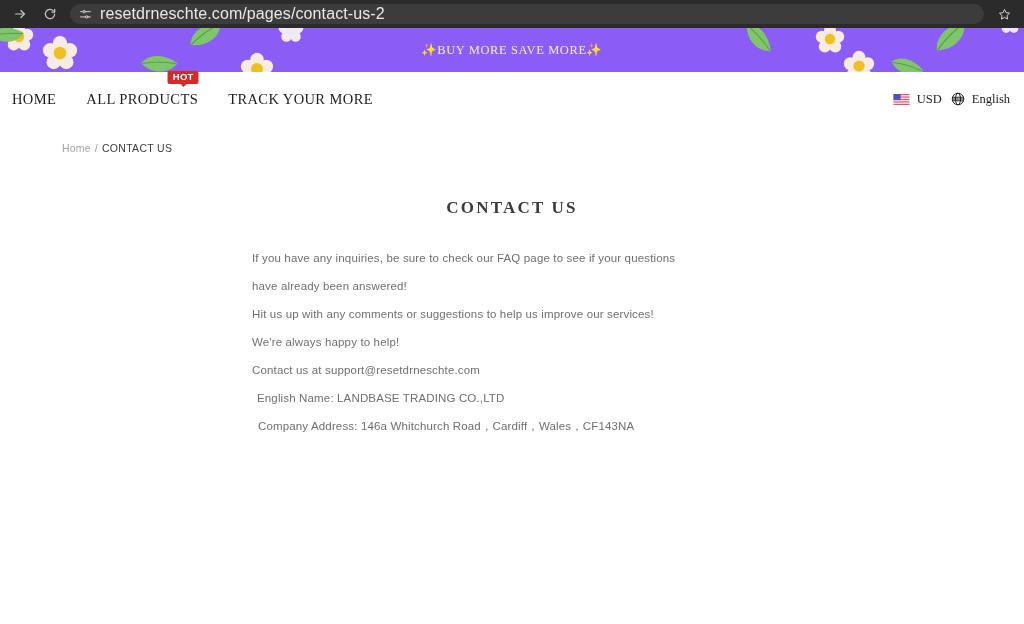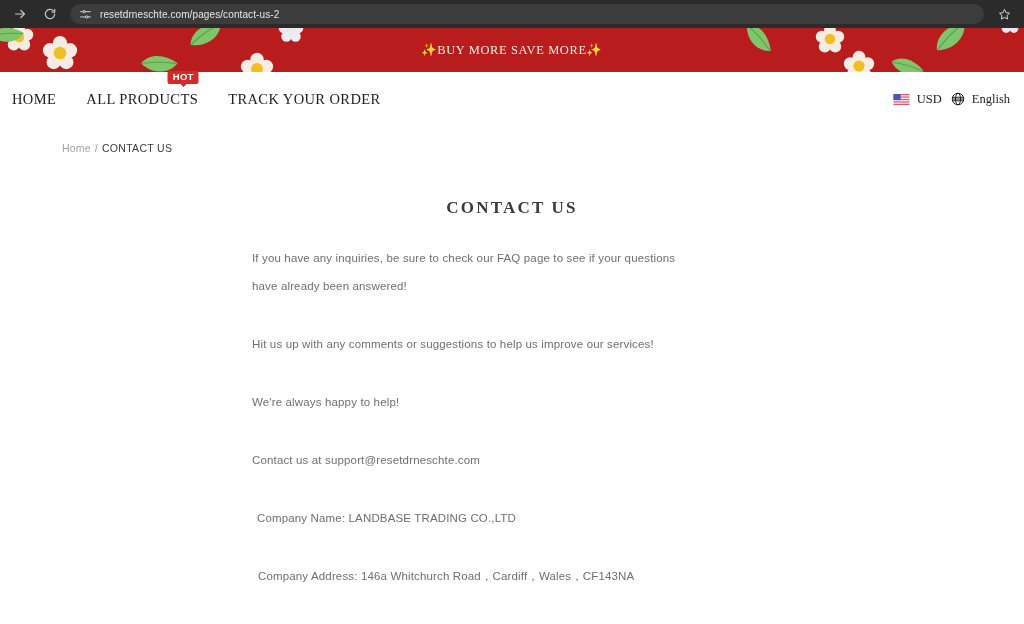--- a/index.html
+++ b/index.html
@@ -38,40 +38,40 @@
     gap:8px;
     min-width:0;
   }
   .site-settings-icon{
     width:14px; height:14px;
     display:flex; align-items:center; justify-content:center;
     color:#d4d4d4;
     flex:0 0 auto;
   }
   .omnibox-url{
-    font-size:10px;
+    font-size:16px;
     color:#e8e8e8;
     font-family:"Liberation Sans", sans-serif;
     white-space:nowrap;
     overflow:hidden;
     text-overflow:ellipsis;
     letter-spacing:.1px;
   }
   .star-btn{
     width:20px; height:20px;
     display:flex; align-items:center; justify-content:center;
     color:#d8d8d8;
     flex:0 0 auto;
   }
 
   
   .promo-banner{
     position:relative;
     height:44px;
-    background:#b91c1c;
+    background:#8b5cf6;
     overflow:hidden;
     display:flex;
     align-items:center;
     justify-content:center;
   }
   .deco{ position:absolute; pointer-events:none; }
   .flower{ width:30px; height:30px; }
   .flower svg{ display:block; width:100%; height:100%; }
   .leaf{ width:34px; height:22px; }
   .leaf svg{ display:block; width:100%; height:100%; }
@@ -193,21 +193,21 @@
     margin:0 auto 0 252px;
   }
   .para{
     font-family:"Liberation Sans", sans-serif;
     font-size:11.5px;
     color:#6f6f6f;
     line-height:28px;
     letter-spacing:.15px;
     white-space:nowrap;
   }
-  .para.gap-lg{ margin-top:30px; }
+  .para.gap-lg{ }
   .para.indent-sm{ padding-left:5px; }
   .para.indent-md{ padding-left:6px; }
 </style>
 </head>
 <body>
 
 <div class="browser-bar">
   <div class="nav-btn">
     <svg width="14" height="14" viewBox="0 0 16 16" fill="none" stroke="currentColor" stroke-width="1.4" stroke-linecap="round" stroke-linejoin="round">
       <path d="M3 8h10"></path>
@@ -370,21 +370,21 @@
 
   <nav class="nav">
     <div class="nav-item">
       <span>HOME</span>
     </div>
     <div class="nav-item">
       <span class="hot-badge">HOT</span>
       <span>ALL PRODUCTS</span>
     </div>
     <div class="nav-item">
-      <span>TRACK YOUR ORDER</span>
+      <span>TRACK YOUR MORE</span>
     </div>
   </nav>
 
   <div class="header-right">
     <div class="hr-item">
       <svg class="flag-icon" viewBox="0 0 19 13">
         <rect width="19" height="13" fill="#f4f4f4"></rect>
         <g fill="#e8556d">
           <rect y="0" width="19" height="1.45"></rect>
             <rect y="2.9" width="19" height="1.45"></rect>
@@ -415,16 +415,16 @@
 
 <div class="page">
   <h1 class="page-title">CONTACT US</h1>
 
   <div class="content">
     <p class="para">If you have any inquiries, be sure to check our FAQ page to see if your questions</p>
     <p class="para">have already been answered!</p>
     <p class="para gap-lg">Hit us up with any comments or suggestions to help us improve our services!</p>
     <p class="para gap-lg">We're always happy to help!</p>
     <p class="para gap-lg">Contact us at support@resetdrneschte.com</p>
-    <p class="para gap-lg indent-sm">Company Name: LANDBASE TRADING CO.,LTD</p>
+    <p class="para gap-lg indent-sm">English Name: LANDBASE TRADING CO.,LTD</p>
     <p class="para gap-lg indent-md">Company Address: 146a Whitchurch Road，Cardiff，Wales，CF143NA</p>
   </div>
 </div>
 
 </body></html>

